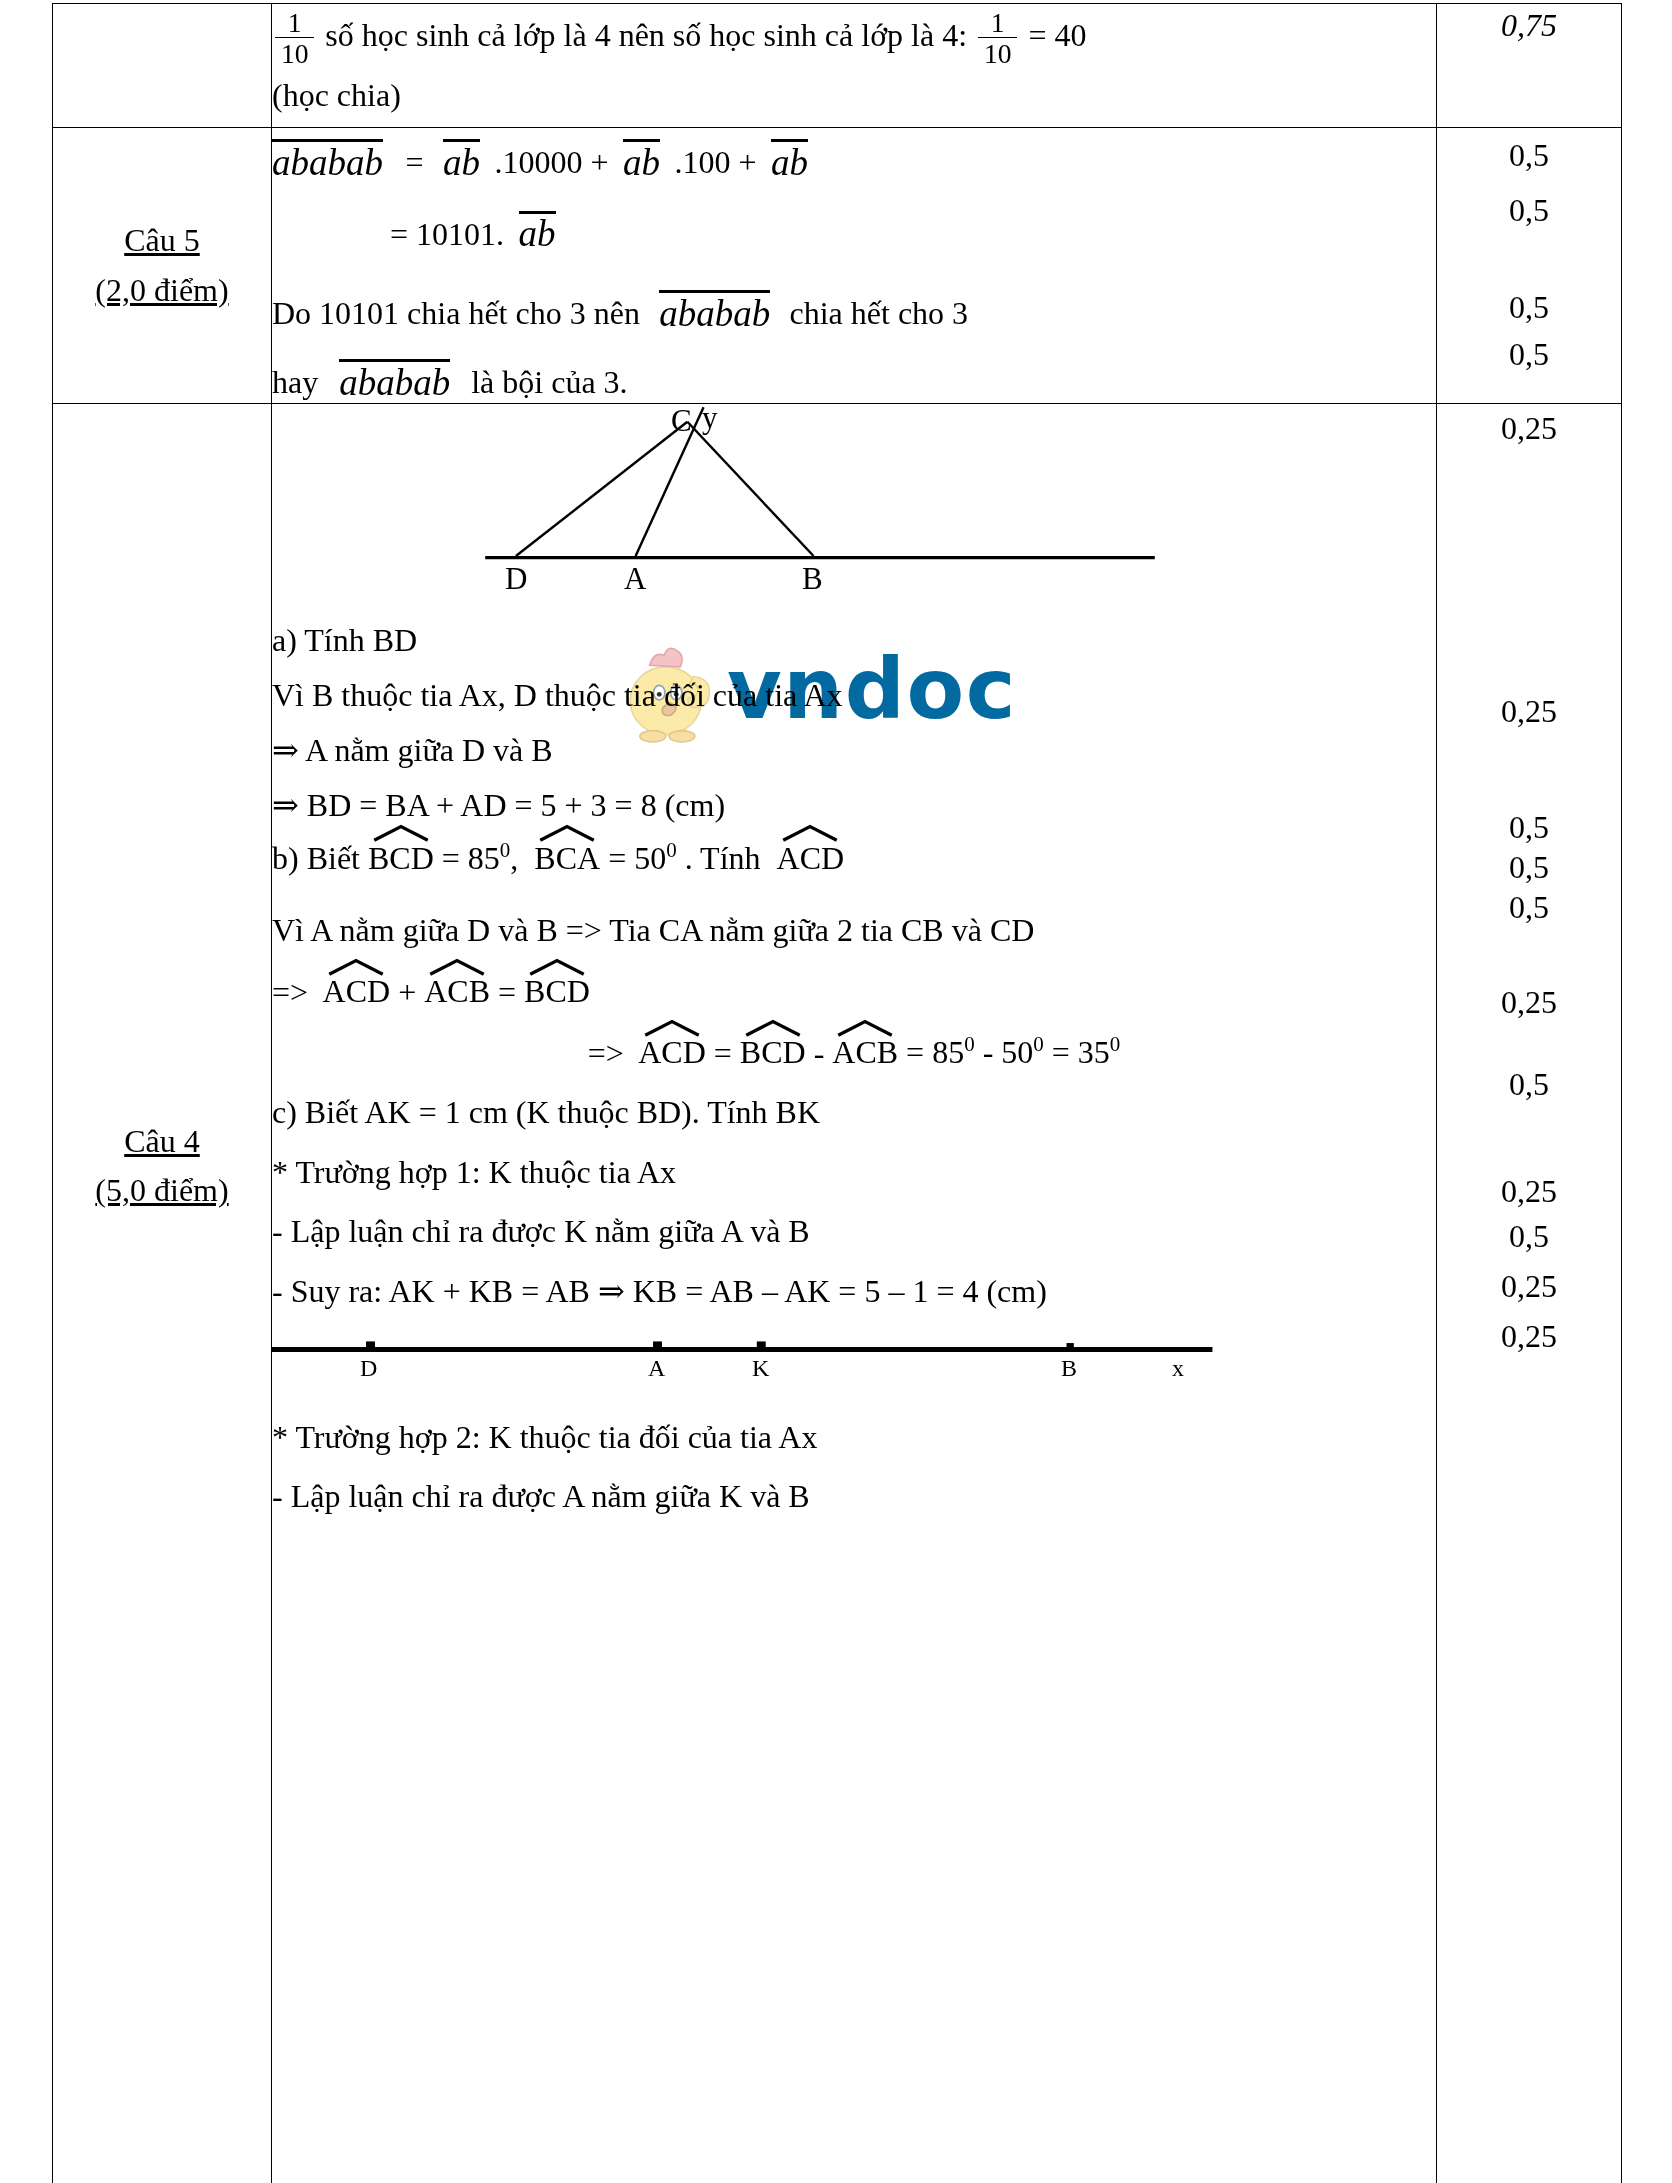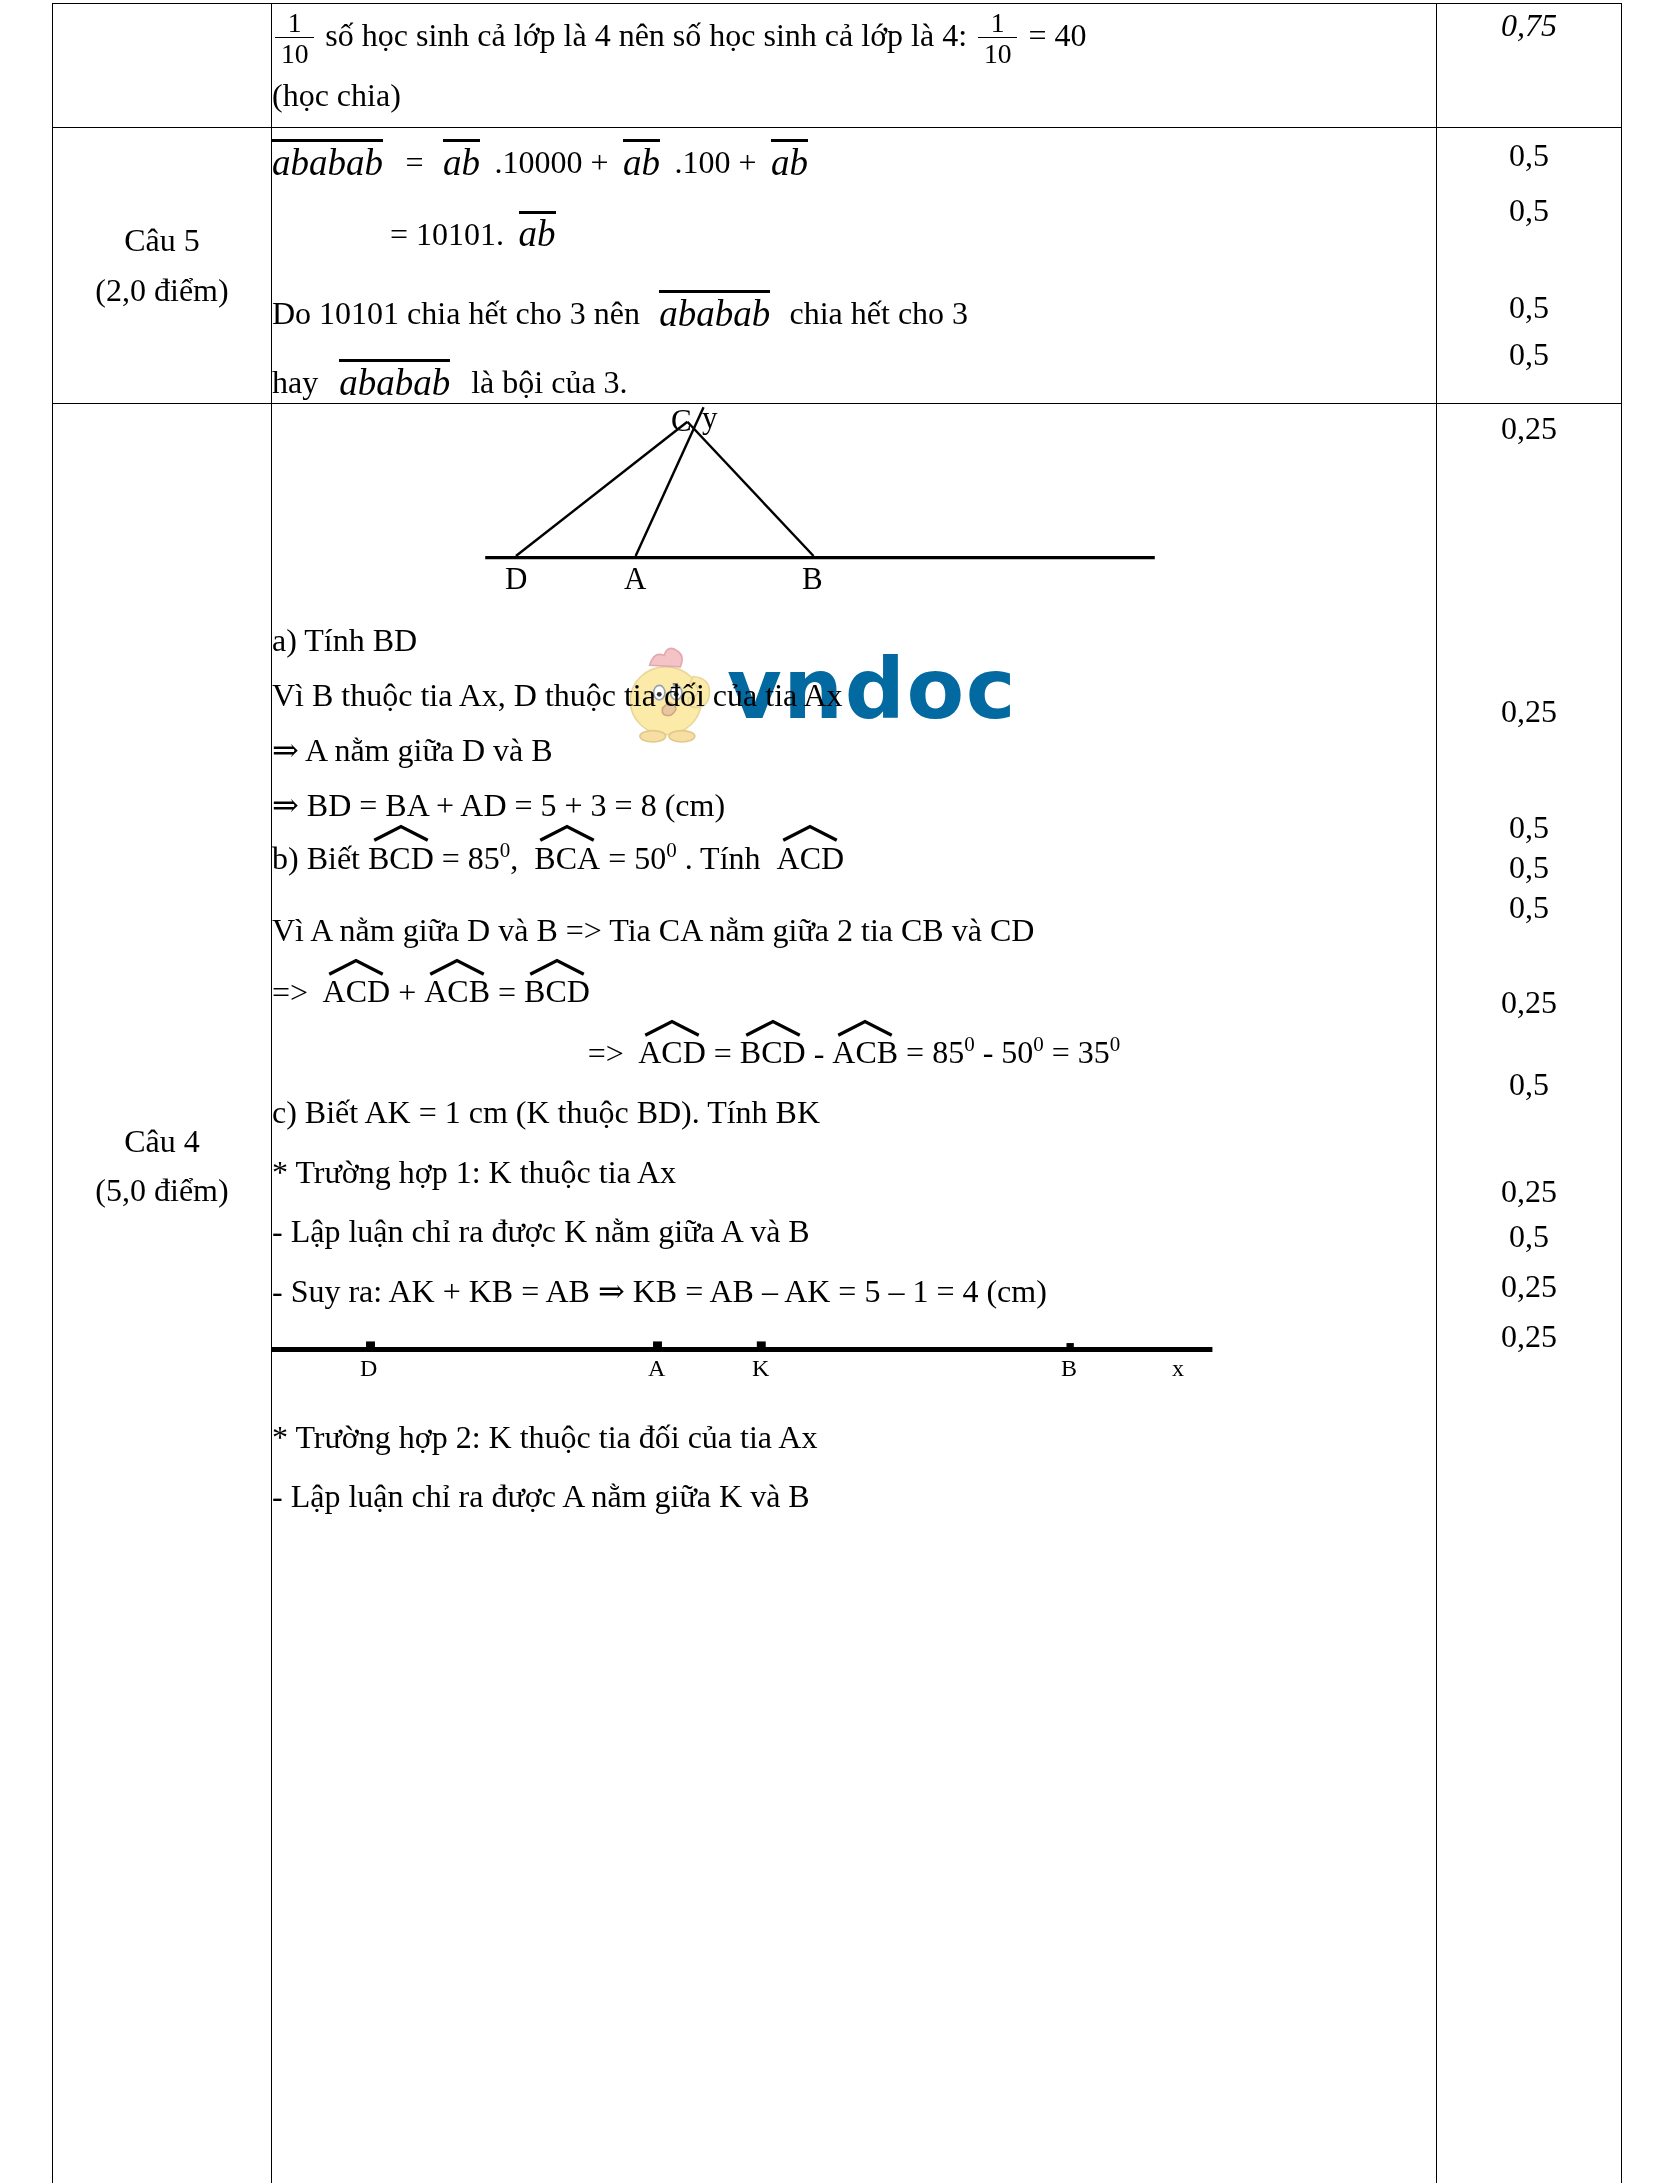--- a/index.html
+++ b/index.html
@@ -39,20 +39,21 @@
     padding: 0;
   }
   .col-label  { width: 219px; }
   .col-body   { width: 1165px; }
   .col-score  { width: 185px; }
 
   .cell-label {
     text-align: center;
     font-size: 32px;
     line-height: 1.55;
+    text-decoration: underline;
   }
   .cell-body {
     position: relative;
     font-size: 32px;
     line-height: 1.0;
     padding: 0 0 0 18px;
   }
   .cell-score {
     position: relative;
     font-size: 32px;

